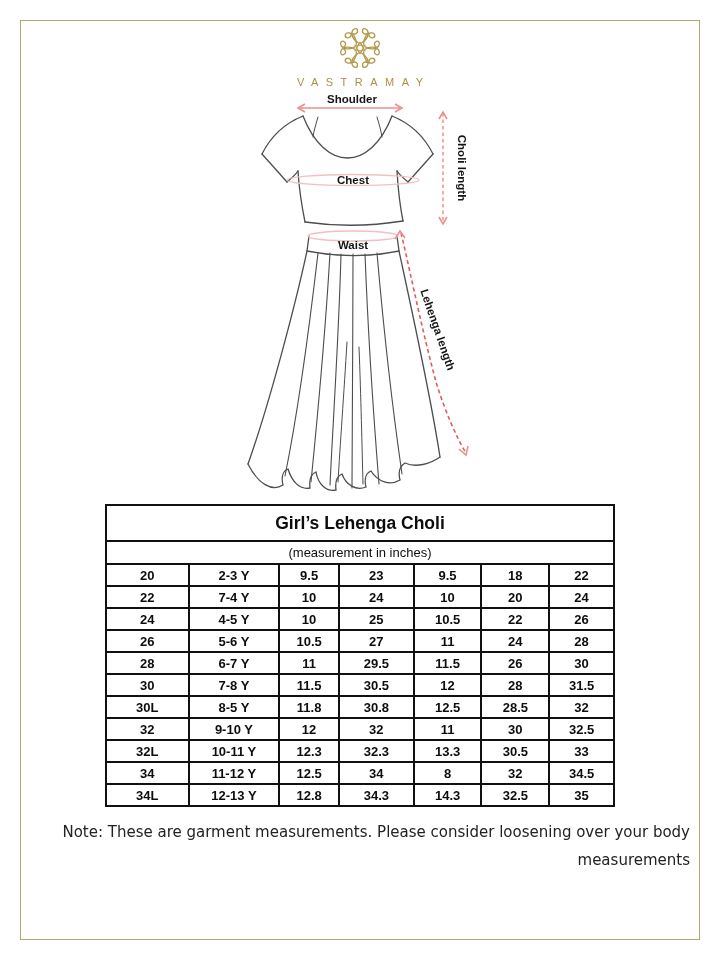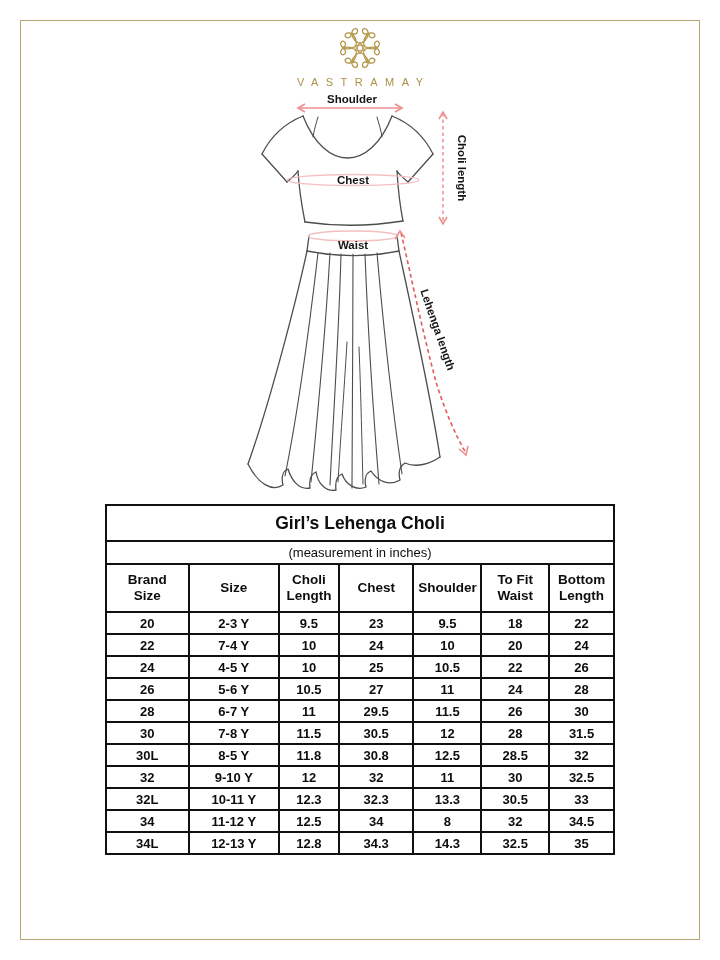--- a/index.html
+++ b/index.html
@@ -136,33 +136,20 @@
         <col style="width:68px">
         <col style="width:65px">
     </colgroup>
     <thead>
       <tr>
         <th class="title" colspan="7">Girl’s Lehenga Choli</th>
       </tr>
       <tr>
         <th class="subtitle" colspan="7">(measurement in inches)</th>
       </tr>
-      <tr id="header-row">
-          <th class="colhead">Brand
-Size</th>
-          <th class="colhead">Size</th>
-          <th class="colhead">Choli
-Length</th>
-          <th class="colhead">Chest</th>
-          <th class="colhead">Shoulder</th>
-          <th class="colhead">To Fit
-Waist</th>
-          <th class="colhead">Bottom
-Length</th>
-        </tr>
     </thead>
     <tbody id="table-body">
         <tr>
           <td class="cell">20</td>
           <td class="cell">2-3 Y</td>
           <td class="cell">9.5</td>
           <td class="cell">23</td>
           <td class="cell">9.5</td>
           <td class="cell">18</td>
           <td class="cell">22</td>
@@ -254,14 +241,15 @@
           <td class="cell">12.8</td>
           <td class="cell">34.3</td>
           <td class="cell">14.3</td>
           <td class="cell">32.5</td>
           <td class="cell">35</td>
         </tr>
       </tbody>
   </table>
 
   <div class="note">
+    <div>Note: These are garment measurements. Please consider loosening over your body measurements</div>
   </div>
 </div>
 
 </body></html>

